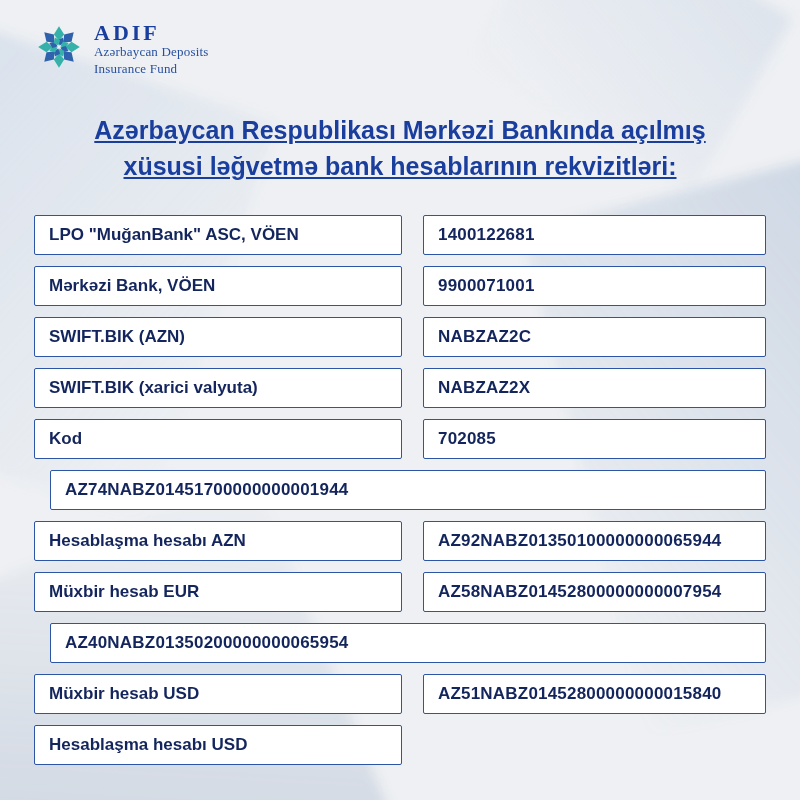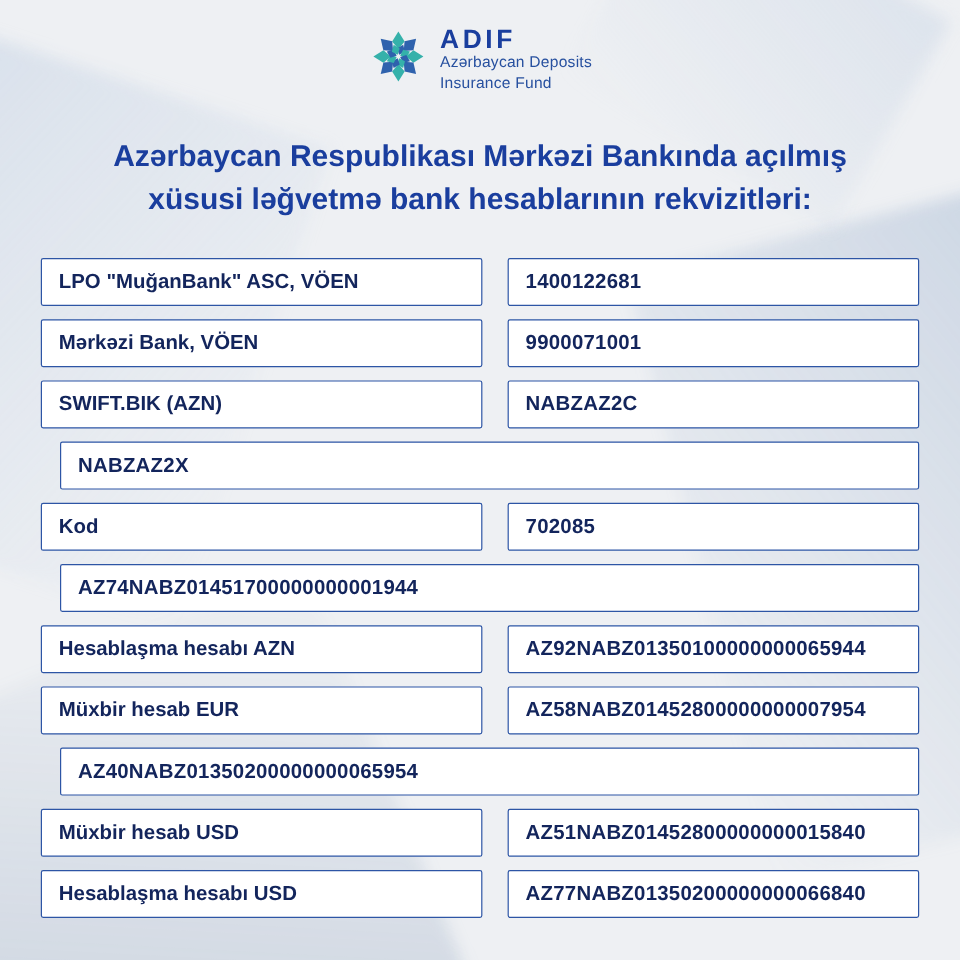--- a/index.html
+++ b/index.html
@@ -34,23 +34,24 @@
     width: 100%; height: 100%;
     padding: 18px 34px 30px 34px;
     display: flex;
     flex-direction: column;
   }
 
   
   .logo-row {
     display: flex;
     align-items: center;
-    justify-content: center;
+    justify-content: flex-start;
     gap: 10px;
     height: 62px;
+    font-family: Liberation Serif, serif;
   }
   .logo-text { display: flex; flex-direction: column; justify-content: center; }
   .logo-name {
     color: #1a3e9e;
     font-weight: bold;
     font-size: 22px;
     letter-spacing: 3px;
     line-height: 1.05;
   }
   .logo-sub {
@@ -62,20 +63,21 @@
 
   
   .title {
     margin-top: 32px;
     text-align: center;
     color: #1a3e9e;
     font-weight: bold;
     font-size: 25px;
     line-height: 1.45;
     padding: 0 18px;
+    text-decoration: underline;
   }
 
   
   .table {
     margin-top: 30px;
     display: flex;
     flex-direction: column;
     gap: 11px;
     flex: 1;
   }
@@ -190,20 +192,21 @@
     <div class="cell label">Mərkəzi Bank, VÖEN</div>
     <div class="cell value">9900071001</div>
   </div>
 
   <div class="row">
     <div class="cell label">SWIFT.BIK (AZN)</div>
     <div class="cell value">NABZAZ2C</div>
   </div>
 
   <div class="row">
+    <div class="cell label">SWIFT.BIK (xarici valyuta)</div>
     <div class="cell value">NABZAZ2X</div>
   </div>
 
   <div class="row">
     <div class="cell label">Kod</div>
     <div class="cell value">702085</div>
   </div>
 
   <div class="row">
     <div class="cell value">AZ74NABZ01451700000000001944</div>
@@ -223,17 +226,16 @@
     <div class="cell value">AZ40NABZ01350200000000065954</div>
   </div>
 
   <div class="row">
     <div class="cell label">Müxbir hesab USD</div>
     <div class="cell value">AZ51NABZ01452800000000015840</div>
   </div>
 
   <div class="row">
     <div class="cell label">Hesablaşma hesabı USD</div>
-    <div class="cell value">AZ77NABZ01350200000000066840</div>
   </div>
 </div>
 
 </div>
 
 </body></html>

